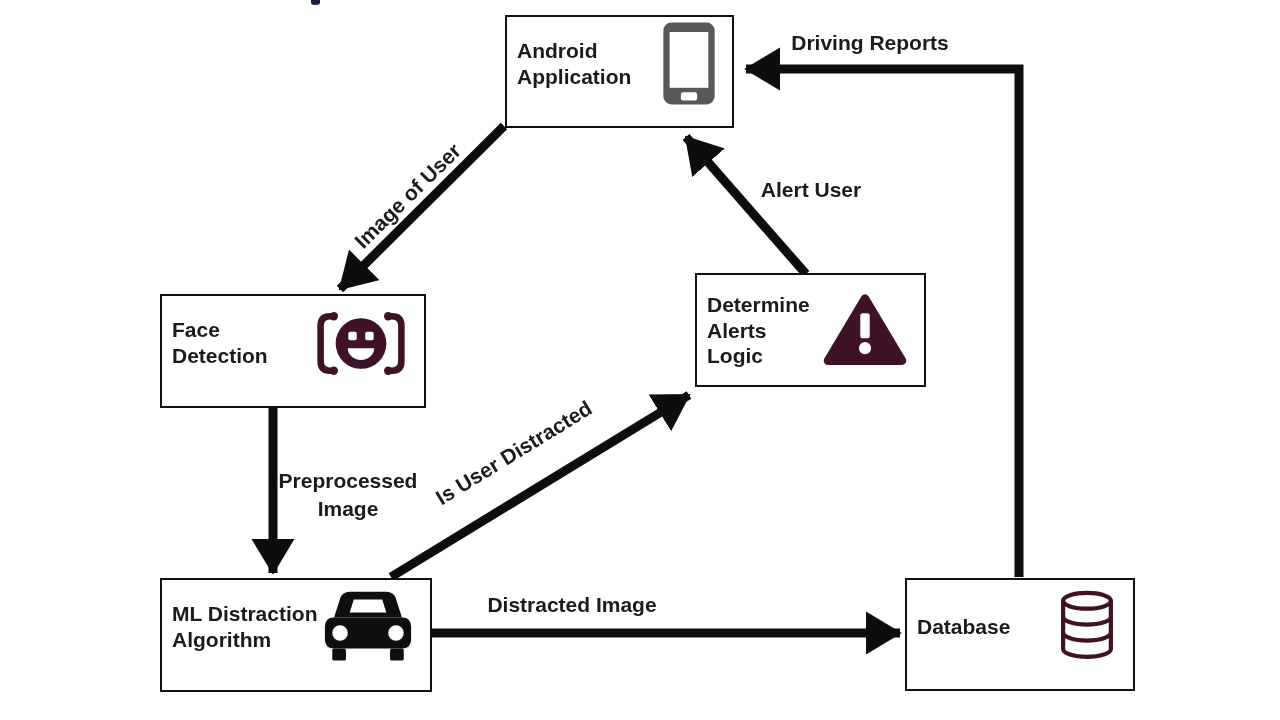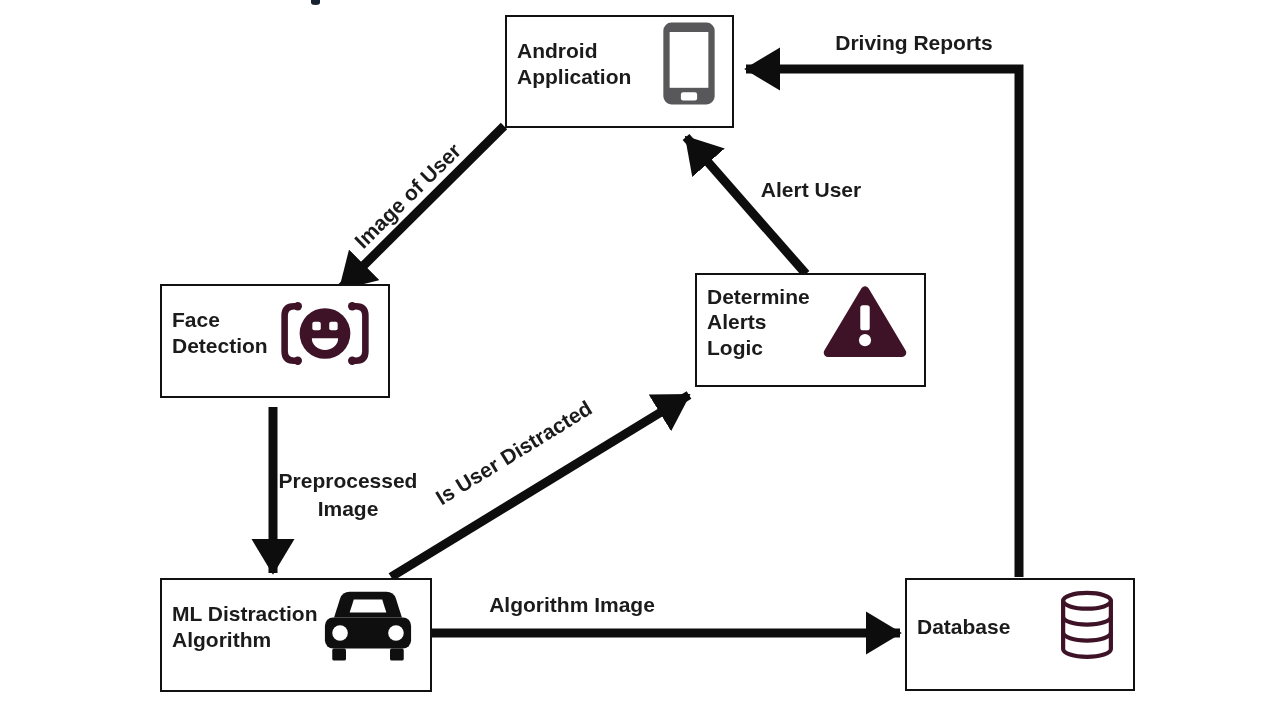--- a/index.html
+++ b/index.html
@@ -13,31 +13,31 @@
   .node-icon{flex:none;display:flex;align-items:center;}
   .edge-label{position:absolute;z-index:3;font-weight:bold;font-size:21px;color:#1b1b1b;
               white-space:nowrap;transform:translate(-50%,-50%);text-align:center;}
   .edge-label.wrap{white-space:normal;width:160px;line-height:1.35;}
   .rot44{transform:translate(-50%,-50%) rotate(-44.5deg);}
   .rot31{transform:translate(-50%,-50%) rotate(-31.5deg);}
   .stray-mark{position:absolute;left:311px;top:0px;width:9px;height:5px;
               background:#172230;border-radius:0 0 50% 50%;z-index:3;}
   
   #node-android{left:505px;top:15px;width:229px;height:113px;}
-  #node-face{left:160px;top:284px;width:230px;height:114px;}
+  #node-face{left:160px;top:294px;width:266px;height:114px;}
   #node-ml{left:160px;top:578px;width:272px;height:114px;}
-  #node-alerts{left:695px;top:273px;width:231px;height:114px;}
+  #node-alerts{left:695px;top:273px;width:231px;height:114px;align-items:flex-end;}
   #node-db{left:905px;top:578px;width:230px;height:113px;}
   
   #lbl-image-of-user{left:408px;top:196px;}
   #lbl-preprocessed{left:348px;top:495px;}
   #lbl-is-user-distracted{left:514px;top:453px;}
   #lbl-alert-user{left:811px;top:190px;text-align:right;}
   #lbl-distracted-image{left:572px;top:605px;}
-  #lbl-driving-reports{left:914px;top:43px;}
+  #lbl-driving-reports{left:870px;top:43px;}
 </style>
 </head>
 <body>
 
 <div class="canvas">
 
   <div class="stray-mark"></div>
 
   <svg class="arrow-layer" viewBox="0 0 1280 720">
     <defs>
@@ -117,16 +117,16 @@
         <path d="M6.5,28.5 a25.5,8.5 0 0 0 51,0" stroke="#3E1227" stroke-width="4.5" fill="none"></path>
         <path d="M6.5,45.5 a25.5,8.5 0 0 0 51,0" stroke="#3E1227" stroke-width="4.5" fill="none"></path>
       </svg>
     </span>
   </div>
 
   <div class="edge-label rot44" id="lbl-image-of-user">Image of User</div>
   <div class="edge-label wrap" id="lbl-preprocessed">Preprocessed Image</div>
   <div class="edge-label rot31" id="lbl-is-user-distracted">Is User Distracted</div>
   <div class="edge-label" id="lbl-alert-user">Alert User</div>
-  <div class="edge-label" id="lbl-distracted-image">Algorithm Image</div>
+  <div class="edge-label" id="lbl-distracted-image">Distracted Image</div>
   <div class="edge-label" id="lbl-driving-reports">Driving Reports</div>
 
 </div>
 
 </body></html>

